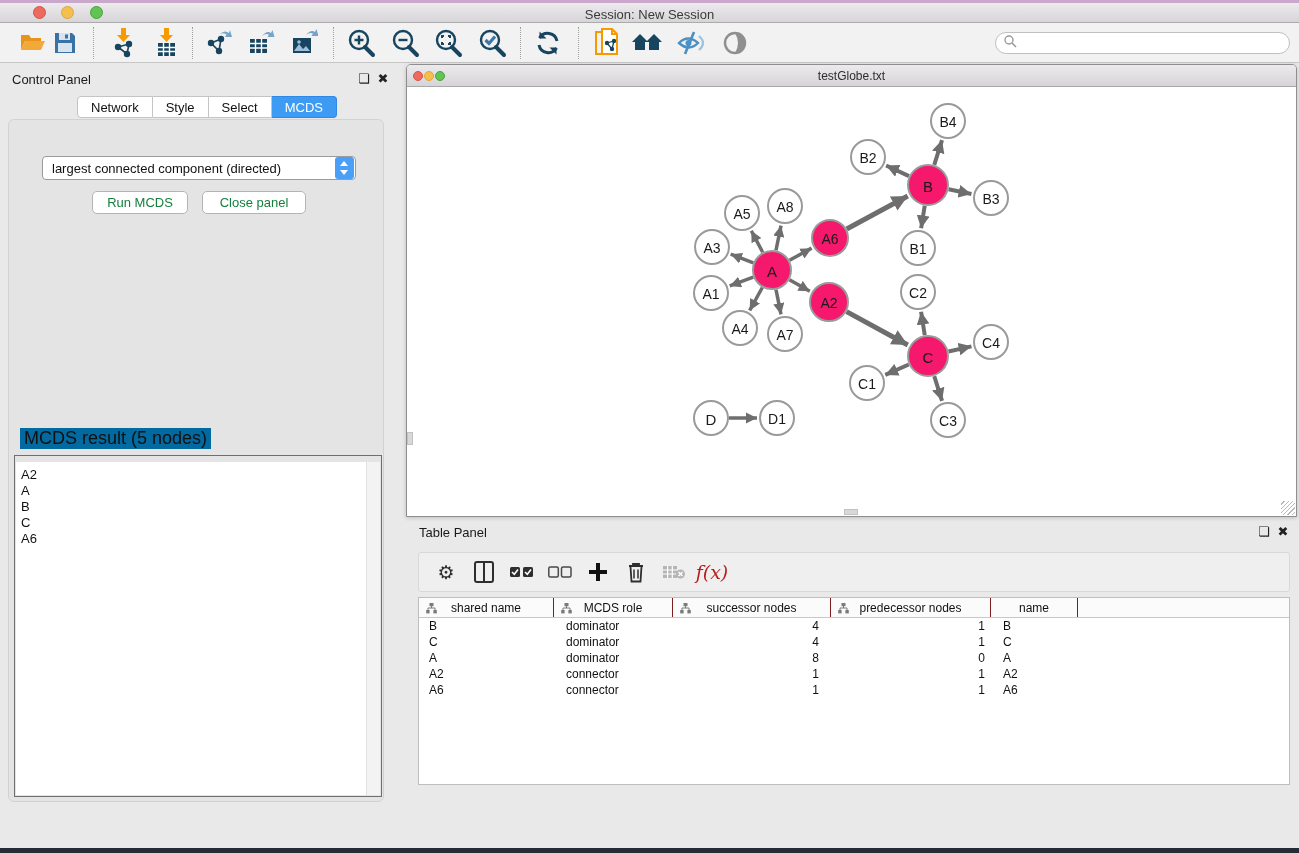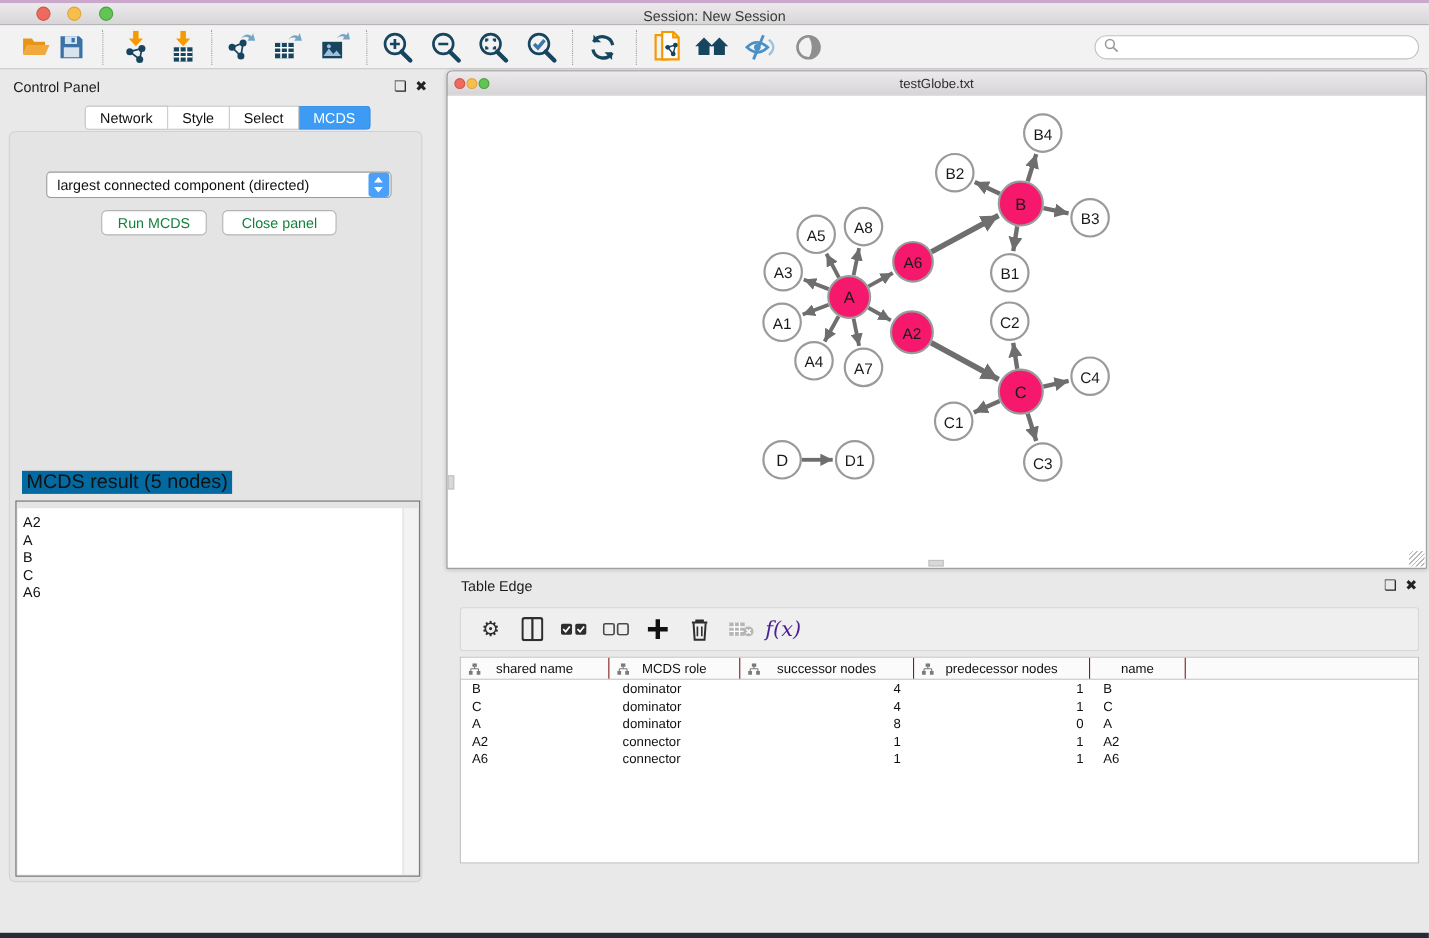--- a/index.html
+++ b/index.html
@@ -77,21 +77,21 @@
   #net-hthumb { left:437px; top:422px; width:14px; height:6px; background:#D8D8D8; border:1px solid #C2C2C2; }
   #net-grip { right:1px; bottom:1px; width:14px; height:14px;
     background:repeating-linear-gradient(135deg, transparent 0 2px, #B8B8B8 2px 3px); }
 
   
   #tp-title { left:419px; top:525px; font-size:13px; color:#1A1A1A; }
   #tp-toolbar { left:418px; top:552px; width:872px; height:40px; background:#EFEFEF;
     border:1px solid #D8D8D8; border-radius:3px; display:flex; align-items:center; padding-left:8px; }
   .tp-ico { width:38px; height:30px; display:flex; align-items:center; justify-content:center; }
   #gear-glyph { font-size:19px; color:#2E2E2E; }
-  #fx-glyph { font-family:"DejaVu Serif", serif; font-style:italic; font-size:19px; color:#4c1d95; }
+  #fx-glyph { font-family:"DejaVu Serif", serif; font-style:italic; font-size:19px; color:#b91c1c; }
   #tp-table { left:418px; top:597px; width:872px; height:188px; background:#FFFFFF;
     border:1px solid #BEBEBE; }
   #tp-head { display:flex; height:20px; background:#FBFBFB; border-bottom:1px solid #C8C8C8; }
   .hcell { position:relative; display:flex; align-items:center; justify-content:center;
     font-size:12px; color:#111; border-right:1px solid #7f1d1d; }
   .hcell .hico { position:absolute; left:7px; top:5px; }
   .w0{width:135px} .w1{width:119px} .w2{width:158px} .w3{width:160px} .w4{width:87px}
   #tp-rows { font-size:12px; color:#111; }
   .trow { display:flex; height:16px; line-height:16px; }
   .tcell { overflow:hidden; white-space:nowrap; }
@@ -389,21 +389,21 @@
             <circle cx="370" cy="331" r="17" fill="#FFFFFF" stroke="#9A9A9A" stroke-width="2"></circle>
             <text x="370" y="332" text-anchor="middle" dominant-baseline="central" font-size="14" fill="#1A1A1A" font-family="&quot;Liberation Sans&quot;, sans-serif">D1</text>
           </g>
       </svg>
       <div id="net-vthumb" class="abs"></div>
       <div id="net-hthumb" class="abs"></div>
     </div>
     <div id="net-grip" class="abs"></div>
   </div>
 
-  <div id="tp-title" class="abs">Table Edge</div>
+  <div id="tp-title" class="abs">Table Panel</div>
   <div class="panel-ctl abs" style="left:1256px; top:524px">❏</div>
   <div class="panel-ctl abs" style="left:1275px; top:524px">✖</div>
 
   <div id="tp-toolbar" class="abs">
     <div class="tp-ico">
         <span id="gear-glyph">⚙</span>
       </div>
     <div class="tp-ico">
       <svg width="20" height="22" viewBox="0 0 20 22">
           <rect x="1" y="1" width="18" height="20" rx="2" fill="none" stroke="#2E2E2E" stroke-width="2"></rect>

